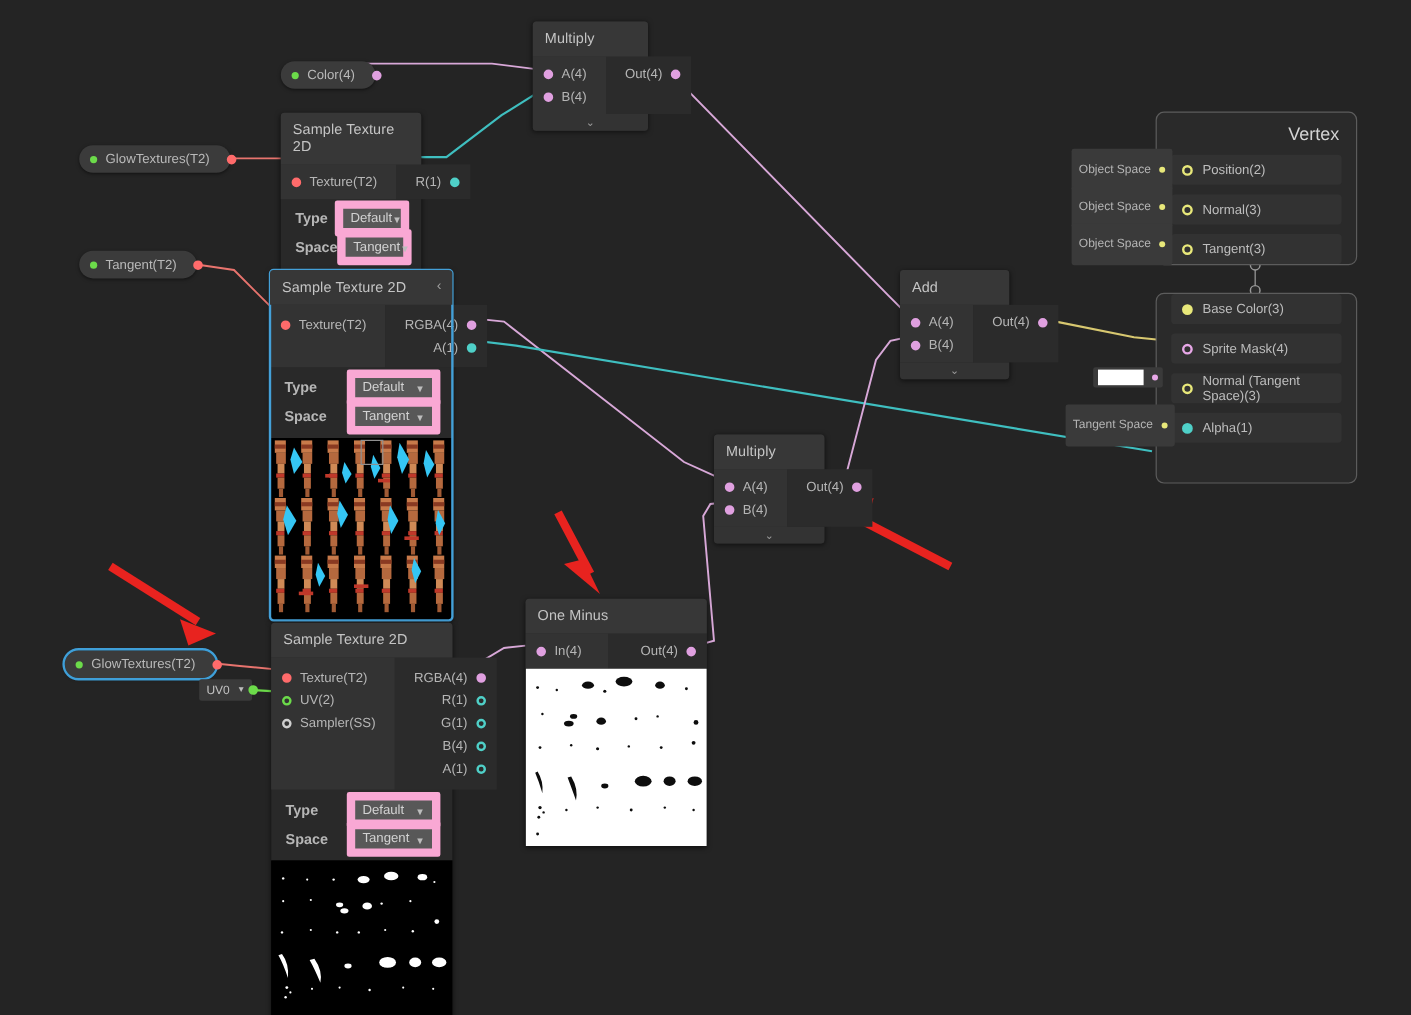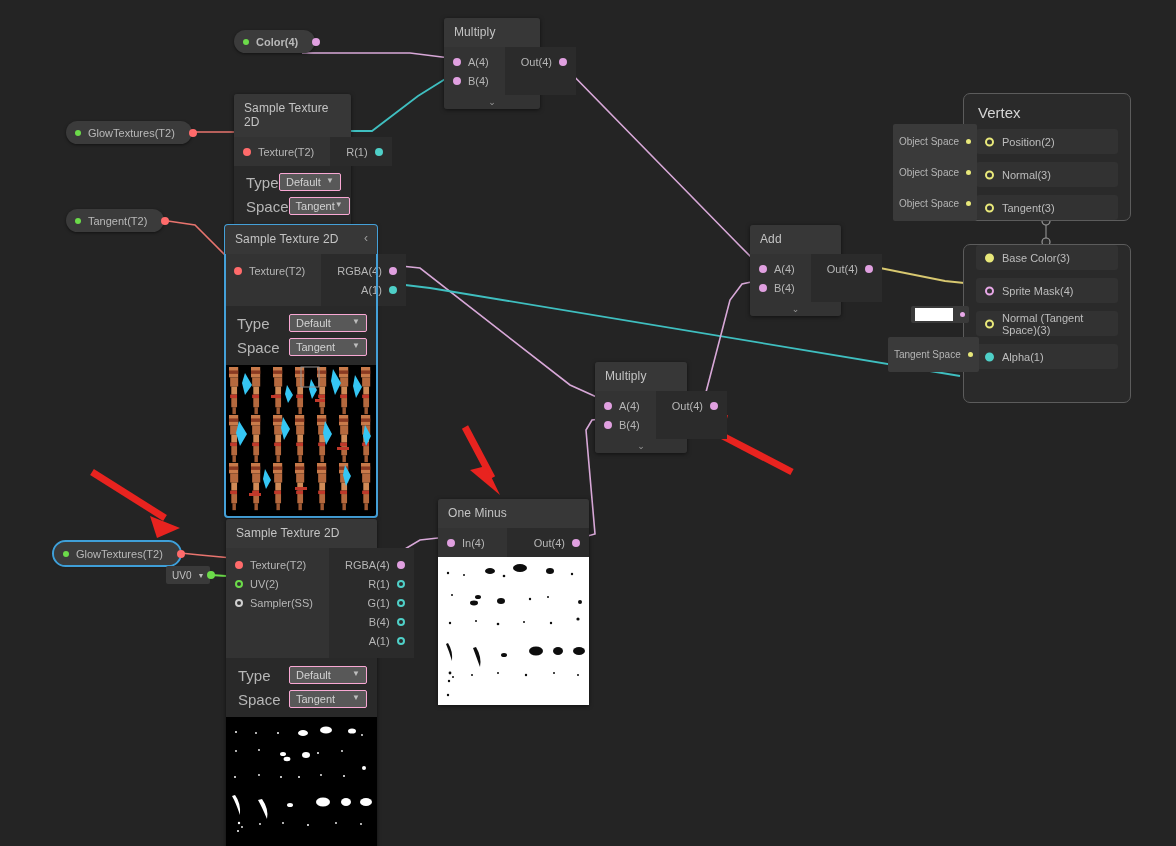--- a/index.html
+++ b/index.html
@@ -22,43 +22,43 @@
   .ports{display:flex;}
   .ports .in{flex:1;background:#333333;padding:5px 0;}
   .ports .out{flex:1;background:#2b2b2b;padding:5px 0;text-align:left;}
   .port{display:flex;align-items:center;font-size:11px;color:#b6b6b6;height:19px;padding:0 9px;white-space:nowrap;}
   .port.right{justify-content:flex-end;}
   .dot{width:8px;height:8px;border-radius:50%;border:2px solid #c9c9c9;box-sizing:border-box;flex:none;}
   .dot.filled{background:#c9c9c9;}
   .port .lbl{margin:0 7px;}
 
   .ctrl{display:flex;align-items:center;justify-content:space-between;padding:2px 10px 2px 12px;height:20px;}
-  .ctrl .ctrl-label{font-size:15px;color:#b6b6b6;}
+  .ctrl .ctrl-label{font-size:12px;color:#b6b6b6;font-weight:bold;}
   .ddl{
     background:#585858;color:#d2d2d2;font-size:11px;border-radius:2px;
-    padding:2px 6px;width:62px;display:flex;align-items:flex-start;justify-content:space-between;
-    border:1px solid #f9a8d4;box-sizing:border-box;
+    padding:2px 6px;width:62px;display:flex;align-items:flex-end;justify-content:space-between;
+    border:7px solid #f9a8d4;box-sizing:border-box;
   }
   .ddl .caret{font-size:8px;color:#bdbdbd;}
   .collapse{background:#333333;height:14px;border-radius:0 0 3px 3px;display:flex;align-items:center;justify-content:center;color:#9a9a9a;font-size:9px;}
   .preview{background:#000;display:block;}
 
   
   .pill{
     position:absolute;background:#3b3b3b;border-radius:13px;height:23px;
     display:flex;align-items:center;padding:0 9px;font-size:11px;color:#b9b9b9;
     box-shadow:0 1px 3px rgba(0,0,0,.5);
   }
   .pill.selected{outline:2px solid #3f9fd8;border-radius:13px;}
   .pill .pdot{width:6px;height:6px;border-radius:50%;background:#6cdb4a;margin-right:7px;flex:none;}
   .pill .plbl{margin-right:8px;}
 
   
   .stack{position:absolute;border:1px solid #5c5c5c;border-radius:7px;background:#2a2a2a;}
-  .stack .stitle{color:#d4d4d4;font-size:15px;padding:10px 14px 8px 14px;}
+  .stack .stitle{color:#d4d4d4;font-size:15px;padding:10px 14px 8px 14px;text-align:right;}
   .stack-row{
     background:#323232;margin:0 12px 8px 12px;border-radius:3px;height:25px;
     display:flex;align-items:center;padding-left:26px;font-size:11px;color:#bdbdbd;position:relative;
   }
   .stack-row .sp{position:absolute;left:9px;top:50%;transform:translateY(-50%);
     width:9px;height:9px;border-radius:50%;box-sizing:border-box;}
 
   .sidelbl{
     position:absolute;background:#3a3a3a;border-radius:2px;height:35px;
     display:flex;align-items:center;padding:0 6px;font-size:10px;color:#b5b5b5;
@@ -124,21 +124,21 @@
       <polygon points="698,423 728,415 722,437" fill="#e8231f"></polygon>
     </g>
   </svg>
 
   <div class="pill" style="left:66px;top:121px;">
     <span class="pdot"></span>
     <span class="plbl">GlowTextures(T2)</span>
     <span class="dot filled" style="border-color:#ff6b6b;background:#ff6b6b;position:absolute;right:-5px;"></span>
   </div>
 
-  <div class="pill" style="left:234px;top:30px;font-weight:bold;">
+  <div class="pill" style="left:234px;top:51px;">
     <span class="pdot"></span>
     <span class="plbl">Color(4)</span>
     <span class="dot filled" style="border-color:#e0a0e0;background:#e0a0e0;position:absolute;right:-5px;"></span>
   </div>
 
   <div class="pill" style="left:66px;top:209px;">
     <span class="pdot"></span>
     <span class="plbl">Tangent(T2)</span>
     <span class="dot filled" style="border-color:#ff6b6b;background:#ff6b6b;position:absolute;right:-5px;"></span>
   </div>

